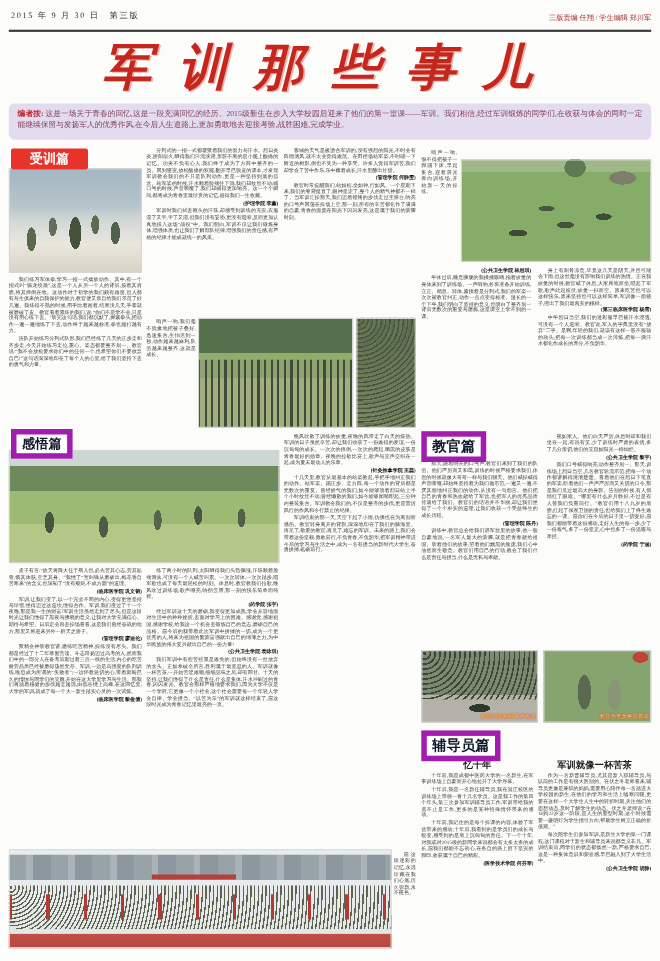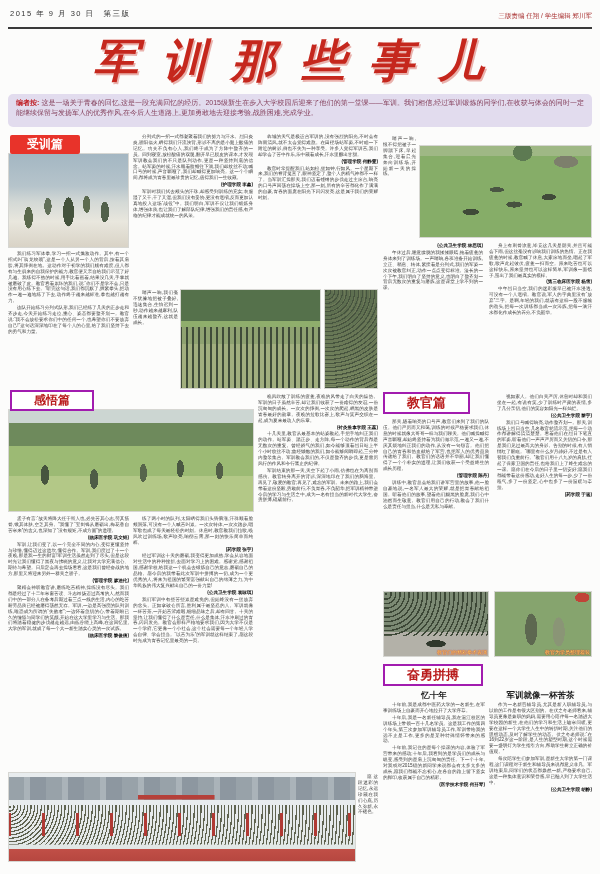--- a/index.html
+++ b/index.html
@@ -1,35 +1,35 @@
 <!DOCTYPE html>
 <html><head>
 <meta charset="utf-8">
 <style>
   html,body{margin:0;padding:0;background:#e9e9e7;}
   .page{position:relative;width:600px;height:874px;margin:0 auto;background:#fcfcfb;overflow:hidden;
-        font-family:Liberation Sans, sans-serif;}
+        font-family:Liberation Serif, serif;}
   
   .hdr-date{position:absolute;left:10px;top:9px;font-size:7.5px;color:#333;letter-spacing:1.5px;}
   .masthead{position:absolute;left:0;right:0;top:3px;text-align:center;font-size:17px;color:#c5271d;
             font-weight:bold;font-style:italic;letter-spacing:2px;text-shadow:0 0 .5px #c5271d;}
   .hdr-editors{position:absolute;right:8px;top:12px;font-size:6.5px;color:#a62c2c;}
   .hdr-rule{position:absolute;left:8px;right:8px;top:27px;height:2px;background:#3a3a3a;}
   
   .main-title{position:absolute;left:60px;top:31px;width:480px;text-align:center;font-size:45px;
               font-weight:bold;font-style:italic;color:#c5271d;letter-spacing:24px;white-space:nowrap;
               text-shadow:1.5px 1.5px 0 rgba(197,39,29,.35);}
   
   .note{position:absolute;left:8px;top:94px;width:568px;height:25px;background:#e2dcee;border-radius:5px;
         padding:4px 8px;font-size:7px;line-height:10px;color:#85405c;text-align:justify;}
   .note .note-label{color:#c0232a;font-weight:bold;}
   
   .lbl{position:absolute;font-weight:bold;z-index:5;}
   .lbl-filled{background:#e8332a;color:#fff;font-size:12px;padding:1px 17px;border-radius:2px;}
-  .lbl-outline{color:#b91c1c;background:#fff;border:2px solid #a21caf;font-size:12px;padding:0 22px;}
+  .lbl-outline{color:#0f172a;background:#fff;border:5px solid #a21caf;font-size:12px;padding:0 5px;}
   .lbl-sx{left:10px;top:135px;}
   .lbl-gw{left:10px;top:390px;}
   .lbl-jg{left:383px;top:392px;font-size:13px;}
   .lbl-fd{left:383px;top:664px;font-size:13px;}
   
   .col{position:absolute;font-size:4.6px;line-height:5.9px;color:#3b3b3b;text-align:justify;overflow:hidden;}
   .col p{margin:0 0 1px 0;text-indent:9px;}
   .col p.byline{text-align:right;font-weight:bold;color:#0e0e0e;text-indent:0;}
   .subhead{position:absolute;text-align:center;font-weight:bold;font-size:8.5px;color:#1c1c1c;}
   .sx-c1{left:8px;top:251px;width:121px;height:137px;}
@@ -117,21 +117,21 @@
   <div class="main-title">军训那些事儿</div>
 
   <div class="note">
     <span class="note-label">编者按:</span>
     <span>这是一场关于青春的回忆,这是一段充满回忆的经历。2015级新生在步入大学校园后迎来了他们的第一堂课——军训。我们相信,经过军训锻炼的同学们,在收获与体会的同时一定能继续保留与发扬军人的优秀作风,在今后人生道路上,更加勇敢地去迎接考验,战胜困难,完成学业。</span>
   </div>
 
   <div class="lbl lbl-filled lbl-sx">受训篇</div>
   <div class="lbl lbl-outline lbl-gw">感悟篇</div>
   <div class="lbl lbl-outline lbl-jg">教官篇</div>
-  <div class="lbl lbl-outline lbl-fd">奋勇拼搏</div>
+  <div class="lbl lbl-outline lbl-fd">辅导员篇</div>
 
   <div class="ph phA"></div>
   <div class="ph phC"></div>
   <div class="ph phD"></div>
   <div class="ph phShoot"></div>
   <div class="ph phB"></div>
   <div class="ph phE"></div>
   <div class="ph phF">
     <span class="ph-cap">教官们的精彩拳术表演</span>
   </div>

